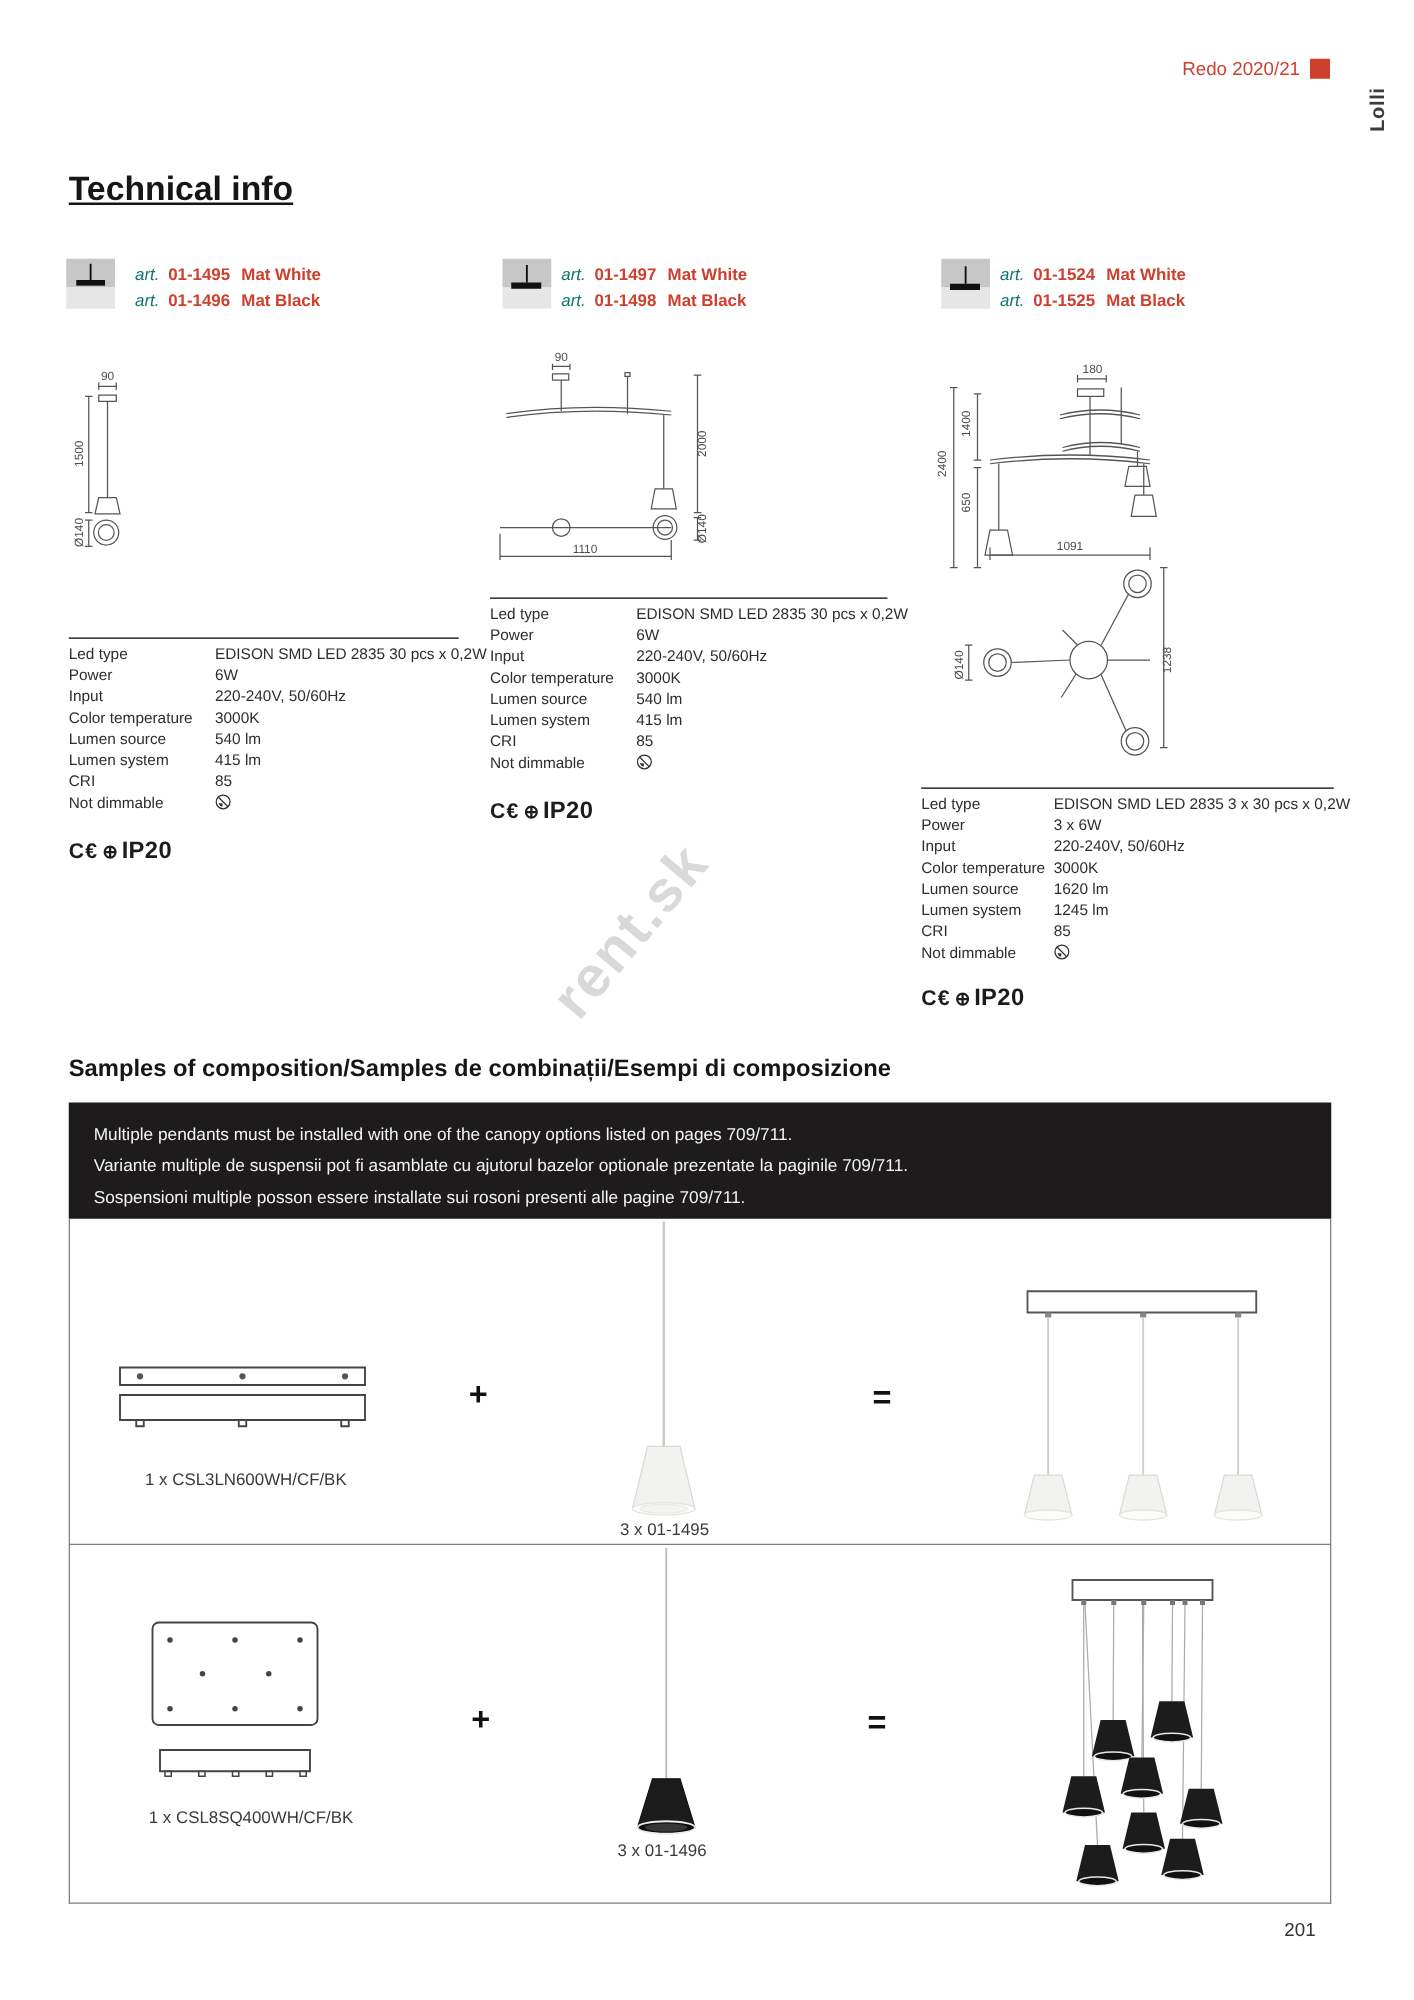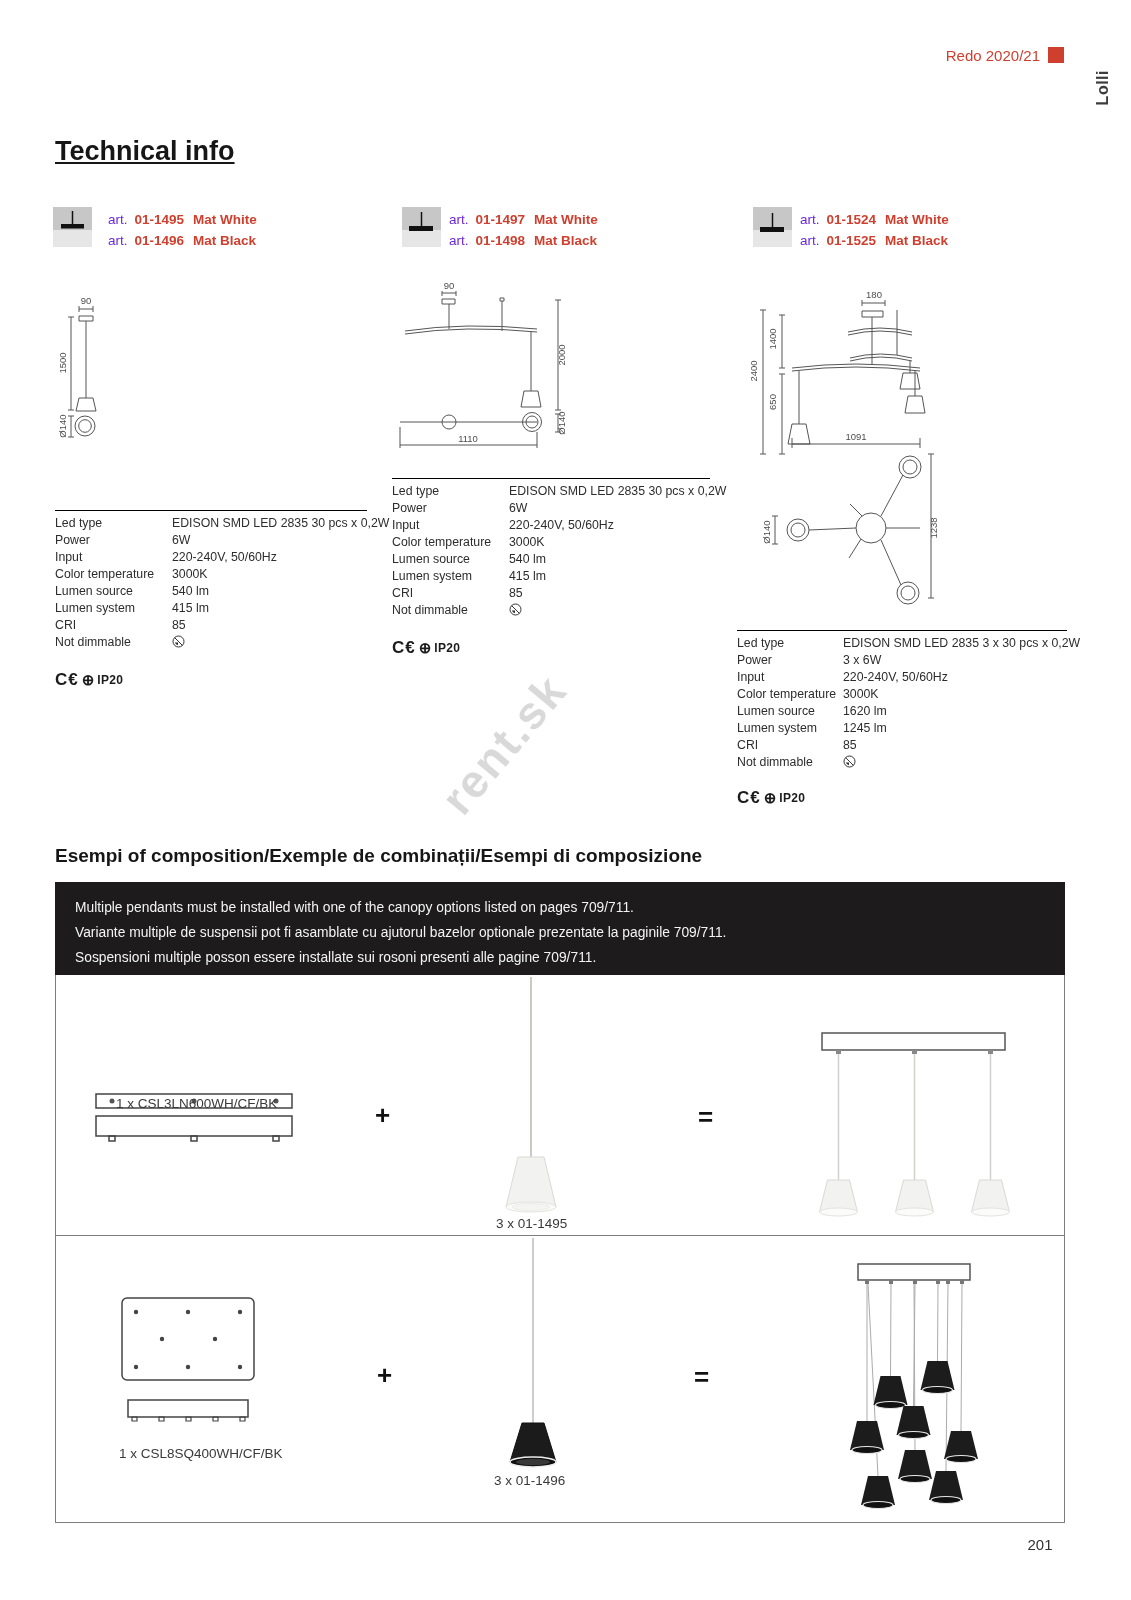--- a/index.html
+++ b/index.html
@@ -13,38 +13,38 @@
             font-weight:bold;font-size:16px;color:#3c3c3c;letter-spacing:0.5px;}
   .title{position:absolute;top:136px;left:55px;font-size:27px;font-weight:bold;color:#161616;margin:0;text-decoration:underline;}
   
   .art-block{position:absolute;display:flex;}
   .art-icon{width:39px;height:40px;position:relative;flex:none;}
   .art-icon .top{position:absolute;left:0;top:0;width:39px;height:23px;background:#c7c7c7;}
   .art-icon .bot{position:absolute;left:0;top:23px;width:39px;height:17px;background:#e6e6e6;}
   .art-icon svg{position:absolute;left:0;top:0;}
   .art-lines{margin-left:8px;padding-top:2px;}
   .art-line{font-size:13.5px;line-height:21px;white-space:nowrap;}
-  .art-prefix{color:#6d28d9;margin-right:7px;}
+  .art-prefix{color:#0f766e;margin-right:7px;font-style:italic;}
   .art-code{color:var(--accent);font-weight:bold;margin-right:9px;}
   .art-finish{color:var(--accent);font-weight:bold;text-align:center;}
   
   .drawing{position:absolute;}
   .drawing path,.drawing line,.drawing rect,.drawing circle{vector-effect:non-scaling-stroke;}
   .dim{font-size:9.5px;fill:#4d4d4d;}
   
   .spec-table{position:absolute;border-top:1px solid #000000;padding-top:3px;}
   .spec-row{display:flex;height:17px;align-items:center;font-size:12.3px;color:#2d2d2d;white-space:nowrap;}
   .spec-row .lbl{width:117px;flex:none;}
   .spec-table.t3 .spec-row .lbl{width:106px;}
   .nd{display:inline-flex;align-items:center;}
   
   .cert{position:absolute;display:flex;align-items:center;color:#1c1c1c;}
   .cert .ce{font-size:17px;font-weight:bold;letter-spacing:1px;}
   .cert .circ{font-size:15px;font-weight:bold;margin:0 3px;}
-  .cert .ip{font-size:12px;font-weight:bold;letter-spacing:0.3px;}
+  .cert .ip{font-size:19px;font-weight:bold;letter-spacing:0.3px;}
   
   .watermark{position:absolute;left:430px;top:790px;transform:rotate(-50deg);transform-origin:left top;
              font-size:46px;font-weight:bold;color:rgba(120,120,120,0.28);letter-spacing:2px;}
   
   .samples-heading{position:absolute;top:845px;left:55px;font-size:19px;font-weight:bold;color:#161616;margin:0;}
   .banner{position:absolute;left:55px;top:882px;width:1010px;height:93px;background:var(--banner);
           box-sizing:border-box;padding:13px 20px;}
   .banner-line{color:#f4f4f4;font-size:13.8px;line-height:25px;white-space:nowrap;}
   .comp-box{position:absolute;left:55px;top:975px;width:1010px;height:548px;
             border:1px solid #7d7d7d;border-top:none;box-sizing:border-box;}
@@ -410,21 +410,21 @@
       </div>
     </div>
   <div class="cert" style="left:737px;top:788px;">
     <span class="ce">C€</span>
     <span class="circ">⊕</span>
     <span class="ip">IP20</span>
   </div>
 
   <div class="watermark">rent.sk</div>
 
-  <h2 class="samples-heading">Esempi of composition/Exemple de combinații/Esempi di composizione</h2>
+  <h2 class="samples-heading">Samples of composition/Samples de combinații/Esempi di composizione</h2>
 
   <div class="banner">
 
   <div class="banner-line">Multiple pendants must be installed with one of the canopy options listed on pages 709/711.</div>
       <div class="banner-line">Variante multiple de suspensii pot fi asamblate cu ajutorul bazelor optionale prezentate la paginile 709/711.</div>
       <div class="banner-line">Sospensioni multiple posson essere installate sui rosoni presenti alle pagine 709/711.</div>
     </div>
 
   <div class="comp-box">
     <div class="comp-divider"></div>
@@ -435,21 +435,21 @@
       <rect x="2" y="6" width="196" height="14"></rect>
       <rect x="2" y="28" width="196" height="20"></rect>
       <rect x="15" y="48" width="6" height="5"></rect>
         <rect x="97" y="48" width="6" height="5"></rect>
         <rect x="179" y="48" width="6" height="5"></rect>
     </g>
     <circle cx="18" cy="13" r="2.5" fill="#555"></circle>
       <circle cx="100" cy="13" r="2.5" fill="#555"></circle>
       <circle cx="182" cy="13" r="2.5" fill="#555"></circle>
   </svg>
-  <div class="comp-label" style="left:116px;top:1096px;">1 x CSL3LN600WH/CF/BK</div>
+  <div class="comp-label" style="left:116px;top:1176px;">1 x CSL3LN600WH/CF/BK</div>
 
   <div class="op" style="left:375px;top:1100px;">+</div>
 
   <svg class="drawing" style="left:500px;top:977px;" width="64" height="245">
     <line x1="31" y1="0" x2="31" y2="180" stroke="#c9c9c6" stroke-width="2"></line>
     <path d="M18,180 L44,180 L56,230 L6,230 Z" fill="#f2f2f0" stroke="#d9d9d5" stroke-width="1"></path>
     <ellipse cx="31" cy="230" rx="25" ry="5" fill="#fbfbfa" stroke="#e3e3df" stroke-width="1"></ellipse>
     <ellipse cx="31" cy="230" rx="19" ry="3.5" fill="#f4f4f2" stroke="#e8e8e4" stroke-width="0.8"></ellipse>
   </svg>
   <div class="comp-label" style="left:496px;top:1216px;">3  x 01-1495</div>

